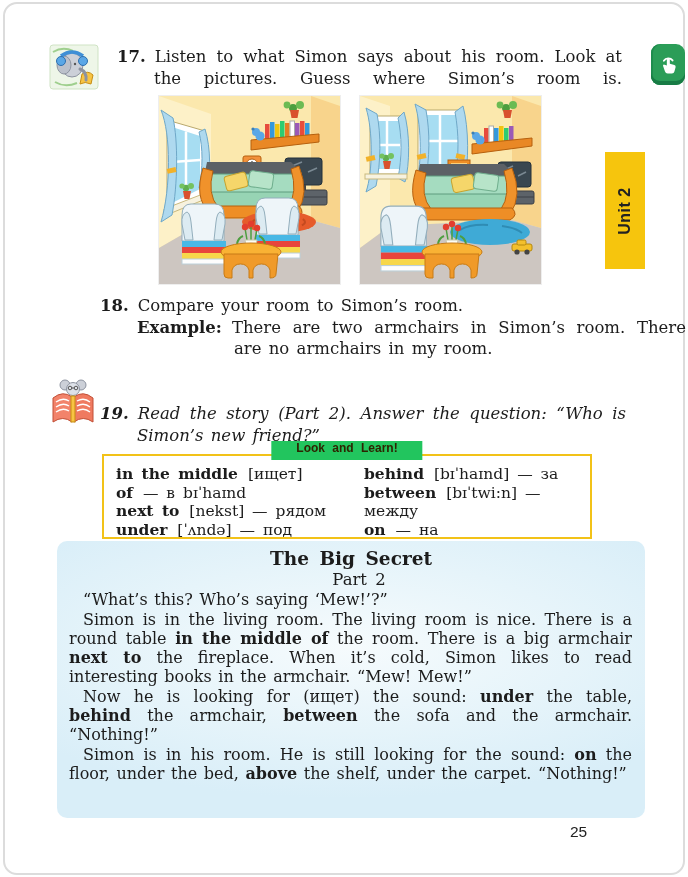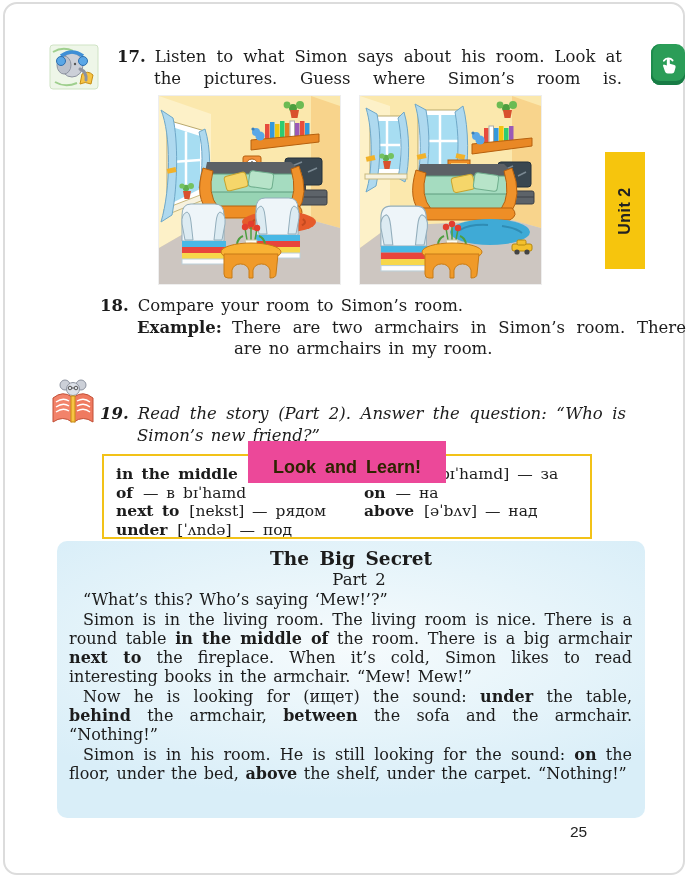--- a/index.html
+++ b/index.html
@@ -33,23 +33,23 @@
     font-family:"Liberation Sans","DejaVu Sans",sans-serif;font-weight:bold;
     font-size:16px;color:#222;letter-spacing:.5px;}
 
   
   .example{margin-left:37px;width:452px;padding-left:97px;text-indent:-97px;}
   .example b{margin-right:10px;}
 
   
   .lookbox{left:97px;top:450px;width:486px;height:81px;border:2px solid #f2c218;background:#fff;}
   .look-tab{position:absolute;top:-15px;left:50%;transform:translateX(-50%);
-    background:#ec4899;padding:16px 25px 5px;white-space:nowrap;
+    background:#22c55e;padding:0 25px 5px;white-space:nowrap;
     font-family:"Liberation Sans","DejaVu Sans",sans-serif;font-weight:bold;
-    font-size:18px;color:#2e2400;word-spacing:4px;}
+    font-size:12px;color:#2e2400;word-spacing:4px;}
   .look-cols{display:flex;padding:9px 8px 4px 12px;font-size:15.5px;line-height:18.5px;word-spacing:3px;}
   .look-col{width:248px;}
   .look-col.right{width:auto;flex:1;}
   .vocab-line b{margin-right:2px;}
 
   
   .storybox{left:52px;top:537px;width:588px;height:277px;border-radius:10px;
     background:radial-gradient(ellipse 70% 55% at 50% 38%, #f6fbfd 0%, #e6f4fa 55%, #d9eef8 100%);}
   .story-title{margin-top:7px;text-align:center;font-weight:bold;font-size:18.5px;word-spacing:4px;}
   .story-sub{text-align:center;font-size:16.5px;word-spacing:3px;margin-top:1px;margin-left:16px;}
@@ -369,20 +369,21 @@
     <div class="look-tab">Look and Learn!</div>
     <div class="look-cols">
       <div class="look-col">
         <div class="vocab-line"><b>in the middle</b><span> [ищет]</span></div>
         <div class="vocab-line"><b>of</b><span> — в bɪˈhaɪnd</span></div>
         <div class="vocab-line"><b>next to</b><span> [nekst] — рядом</span></div>
         <div class="vocab-line"><b>under</b><span> [ˈʌndə] — под</span></div>
       </div>
       <div class="look-col right">
         <div class="vocab-line"><b>behind</b><span> [bɪˈhaɪnd] — за</span></div>
+        <div class="vocab-line"><b>between</b><span> [bɪˈtwi:n] — между</span></div>
         <div class="vocab-line"><b>on</b><span> — на</span></div>
         <div class="vocab-line"><b>above</b><span> [əˈbʌv] — над</span></div>
       </div>
     </div>
   </div>
 
   <div class="abs storybox">
     <div class="story-title">The Big Secret</div>
     <div class="story-sub">Part 2</div>
     <p class="story-p"><span>“What’s this? Who’s saying ‘Mew!’?”</span></p>

